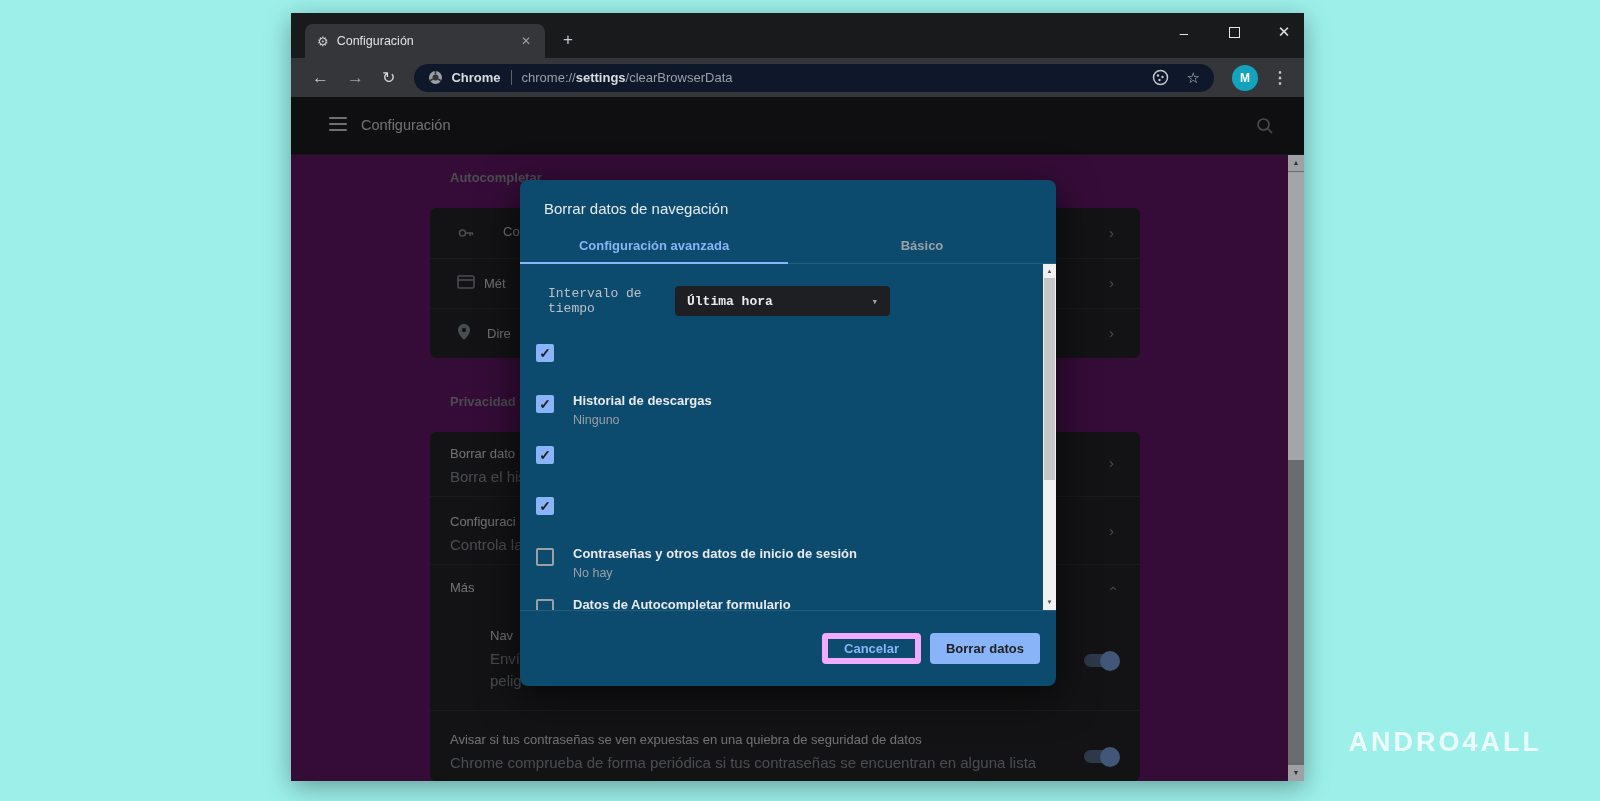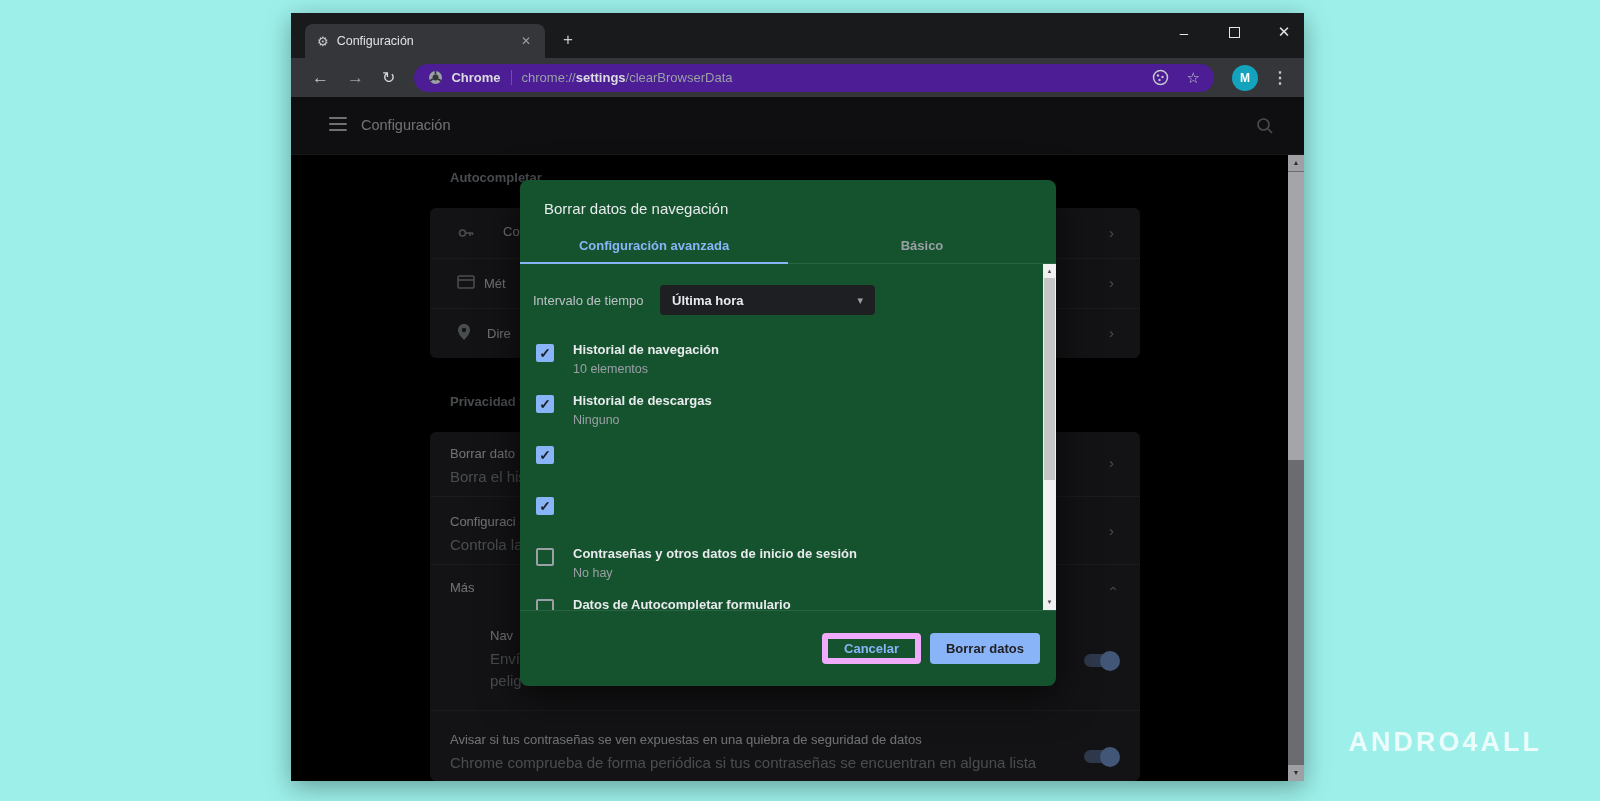--- a/index.html
+++ b/index.html
@@ -19,41 +19,41 @@
   .win-controls { position:absolute; top:4px; right:10px; display:flex; gap:30px; align-items:center; height:30px; }
   .win-btn { color:#e3e5e8; font-size:15px; width:20px; text-align:center; }
   .win-max { width:11px; height:11px; border:1.5px solid #e3e5e8; display:inline-block; }
 
   
   .toolbar { height:39px; background:#35363a; display:flex; align-items:center; padding:0 12px; }
   .nav-icon { font-size:17px; margin:0 9px; }
   .back-icon { color:#c2c6cb; }
   .fwd-icon { color:#9aa0a6; }
   .reload-icon { color:#d5d8dc; font-size:16px; }
-  .omnibox { flex:1; height:28px; margin:0 8px 0 10px; background:#4c1d95; border-radius:14px; display:flex; align-items:center; padding:0 14px; min-width:0; }
+  .omnibox { flex:1; height:28px; margin:0 8px 0 10px; background:#0f172a; border-radius:14px; display:flex; align-items:center; padding:0 14px; min-width:0; }
   .chip-icon { margin-right:8px; display:flex; }
   .chip-label { font-size:13px; font-weight:bold; color:#dadce0; }
   .chip-sep { width:1px; height:15px; background:#5f6368; margin:0 10px; }
   .url { font-size:13px; color:#9aa0a6; white-space:nowrap; }
   .url b { color:#dadce0; }
   .omni-spacer { flex:1; }
   .omni-right { display:flex; align-items:center; gap:18px; }
   .star-icon { font-size:15px; color:#c4c7cb; }
   .avatar { width:26px; height:26px; border-radius:50%; background:#14a3bd; color:#fff; font-size:12px; font-weight:bold; display:flex; align-items:center; justify-content:center; margin:0 10px; }
   .menu-dots { font-size:16px; color:#c4c7cb; font-weight:bold; padding:0 4px; }
 
   
   .page { position:absolute; top:84px; left:0; right:0; bottom:0; background:#202124; overflow:hidden; }
   .settings-header { position:relative; height:58px; background:#202124; border-bottom:1px solid rgba(255,255,255,.07); }
   .hamburger { position:absolute; left:38px; top:20px; width:18px; height:14px; }
   .hamburger span { display:block; height:2px; background:#e8eaed; margin-bottom:4px; border-radius:1px; }
   .settings-title { position:absolute; left:70px; top:20px; font-size:14.5px; color:#e8eaed; }
   .search-icon { position:absolute; right:30px; top:20px; }
 
-  .settings-content { position:absolute; top:58px; left:0; right:0; bottom:0; background:#000000; }
+  .settings-content { position:absolute; top:58px; left:0; right:0; bottom:0; background:#701a75; }
   .col { position:absolute; left:139px; width:710px; top:0; bottom:0; }
   .section-label { position:absolute; font-size:13px; font-weight:bold; color:#9aa0a6; }
   .card { position:absolute; left:0; width:100%; background:#28292c; border-radius:6px; }
   .row-divider { position:absolute; left:0; right:0; height:1px; background:rgba(255,255,255,.08); }
   .bg-row-label { position:absolute; font-size:13px; color:#e8eaed; white-space:nowrap; }
   .bg-row-sub { position:absolute; font-size:15px; color:#9aa0a6; white-space:nowrap; }
   .bg-icon { position:absolute; left:27px; }
   .chev { position:absolute; right:26px; font-size:15px; color:#9aa0a6; }
   .chev-up { transform:rotate(-90deg); }
   .toggle { position:absolute; width:34px; height:13px; border-radius:7px; background:rgba(138,180,248,.55); }
@@ -61,28 +61,28 @@
 
   .scrim { position:absolute; inset:0; background:rgba(0,0,0,.52); z-index:20; }
 
   
   .page-scrollbar { position:absolute; right:0; top:58px; bottom:0; width:16px; background:#6b6c6f; z-index:30; }
   .sb-btn { position:absolute; left:0; width:16px; height:16px; background:#9fa0a3; color:#2e2f31; font-size:7px; text-align:center; line-height:16px; }
   .sb-btn.up { top:0; } .sb-btn.down { bottom:0; }
   .page-thumb { position:absolute; left:0; width:16px; top:17px; height:288px; background:#a4a5a8; }
 
   
-  .dialog { position:absolute; left:229px; top:167px; width:536px; height:506px; background:#14532d; border-radius:8px; box-shadow:0 10px 40px rgba(0,0,0,.65); z-index:40; overflow:hidden; }
+  .dialog { position:absolute; left:229px; top:167px; width:536px; height:506px; background:#0c4a6e; border-radius:8px; box-shadow:0 10px 40px rgba(0,0,0,.65); z-index:40; overflow:hidden; }
   .dlg-title { height:48px; padding:20px 24px 0; font-size:15px; color:#e8eaed; }
   .dlg-tabs { display:flex; height:36px; border-bottom:1px solid rgba(255,255,255,.1); position:relative; }
   .dlg-tab { flex:1; display:flex; align-items:center; justify-content:center; font-size:13px; font-weight:bold; color:#9aa0a6; position:relative; }
   .dlg-tab.active { color:#8ab4f8; }
   .dlg-tab.active::after { content:""; position:absolute; left:0; right:0; bottom:-1px; height:2px; background:#8ab4f8; }
   .dlg-scroll { position:relative; height:346px; overflow:hidden; padding-right:13px; }
-  .time-row { display:flex; align-items:center; padding-left:13px; margin-top:20px; height:32px; margin-bottom:24px; }
+  .time-row { display:flex; align-items:flex-end; padding-left:28px; margin-top:20px; height:32px; margin-bottom:24px;font-family:Liberation Mono, monospace; }
   .time-label { width:127px; font-size:13px; color:#bdc1c6; }
   .select-box { width:215px; height:30px; background:#1e1f22; border-radius:4px; display:flex; align-items:center; padding:0 12px; }
   .select-value { flex:1; font-size:13px; font-weight:bold; color:#e8eaed; }
   .select-caret { font-size:11px; color:#9aa0a6; }
   .dlg-item { display:flex; height:51px; padding-left:16px; }
   .cb { width:18px; height:18px; border-radius:2px; margin-top:4px; flex:none; border:2px solid #9aa0a6; }
   .dlg-item.checked .cb { border:none; background:#8ab4f8; color:#1d2126; font-size:14px; font-weight:bold; text-align:center; line-height:18px; }
   .dlg-item .texts { margin-left:19px; }
   .item-label { font-size:13px; font-weight:bold; color:#e8eaed; padding-top:2px; }
   .item-detail { font-size:12.5px; color:#9aa0a6; margin-top:5px; }
@@ -264,24 +264,20 @@
       <div class="time-row">
         <span class="time-label">Intervalo de tiempo</span>
         <span class="select-box">
           <span class="select-value">Última hora</span>
           <span class="select-caret">▾</span>
         </span>
       </div>
 
       <div class="dlg-item checked">
         <span class="cb">✓</span>
-        <span class="texts">
-            <div class="item-label">Historial de navegación</div>
-            <div class="item-detail">10 elementos</div>
-          </span>
       </div>
       <div class="dlg-item checked">
         <span class="cb">✓</span>
         <span class="texts">
             <div class="item-label">Historial de descargas</div>
             <div class="item-detail">Ninguno</div>
           </span>
       </div>
       <div class="dlg-item checked">
         <span class="cb">✓</span>

